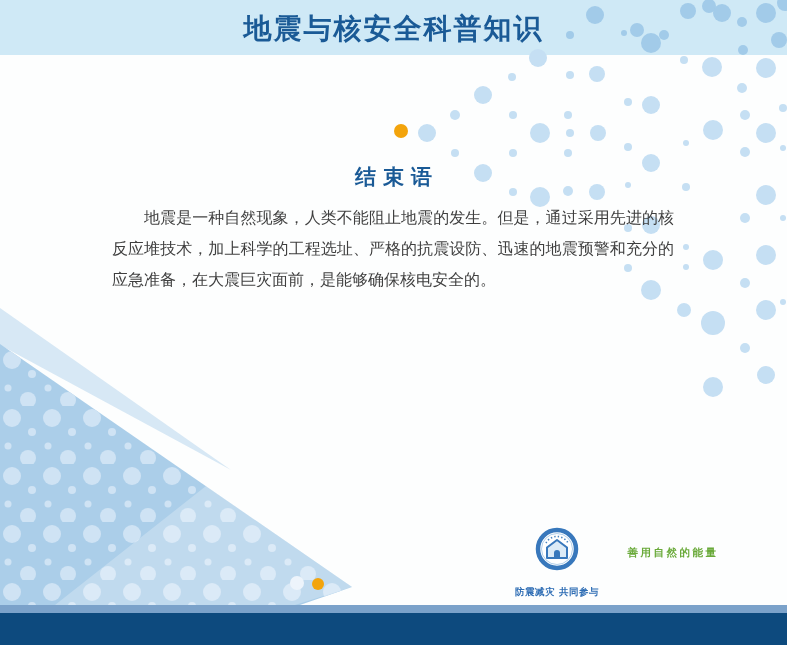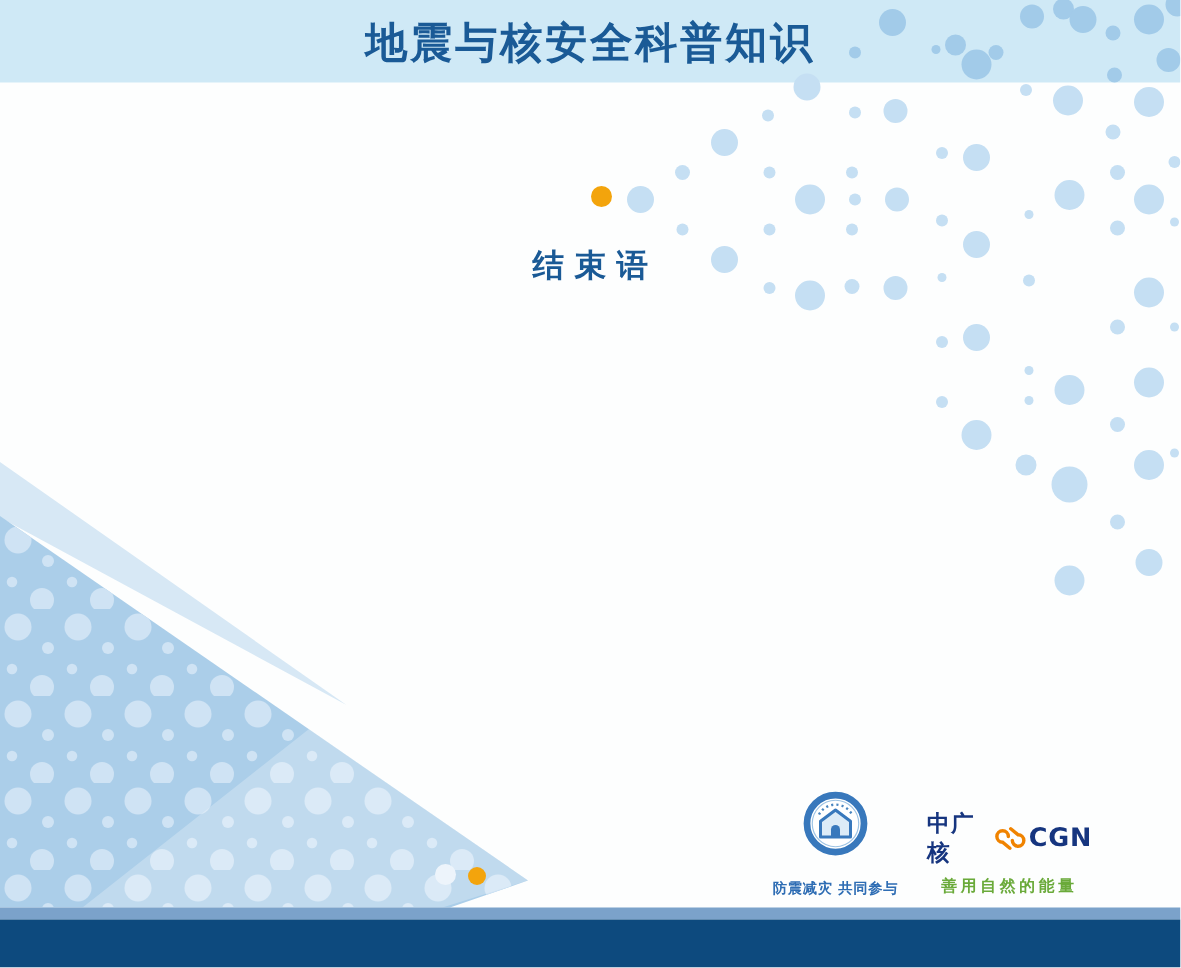--- a/index.html
+++ b/index.html
@@ -138,43 +138,36 @@
     <g style="fill:var(--accent-orange)">
       <circle cx="401" cy="131" r="7"></circle>
       <circle cx="318" cy="584" r="6"></circle>
     </g>
   </svg>
 
   <div class="page-title">地震与核安全科普知识</div>
 
   <div class="closing-heading">结束语</div>
 
+  <div class="closing-paragraph">地震是一种自然现象，人类不能阻止地震的发生。但是，通过采用先进的核反应堆技术，加上科学的工程选址、严格的抗震设防、迅速的地震预警和充分的应急准备，在大震巨灾面前，是能够确保核电安全的。</div>
 
   <div class="logos">
 
     <div class="cea">
       <svg width="44" height="44" viewBox="0 0 44 44">
         <circle cx="22" cy="22" r="19" fill="#ffffff" stroke="#3878bc" stroke-width="4.5"></circle>
         <circle cx="22" cy="22" r="15.5" fill="#ffffff" stroke="#9dc3e4" stroke-width="0.8"></circle>
         <path d="M11,16 A12.5,12.5 0 0 1 33,16" fill="none" stroke="#4a86c0" stroke-width="1.6" stroke-dasharray="1.4,2.1"></path>
         <path d="M22,13 L32,20.5 L32,31 L12,31 L12,20.5 Z" fill="#dcebf7" stroke="#3878bc" stroke-width="2" stroke-linejoin="round"></path>
         <path d="M19,31 v-5 a3,3 0 0 1 6,0 v5 z" fill="#3878bc"></path>
       </svg>
       <div class="cea-label">防震减灾 共同参与</div>
     </div>
 
     <div class="cgn">
-      <div class="cgn-row">
-        <span class="cgn-cn">中广核</span>
-        <svg width="26" height="20" viewBox="0 0 26 20">
-          <path d="M11.5,8.5 a4.3,4.3 0 1 0 -4.3,4.3 l5.5,4.5" fill="none" style="stroke:var(--cgn-orange)" stroke-width="2.6" stroke-linecap="round"></path>
-          <path d="M14.5,11.5 a4.3,4.3 0 1 0 4.3,-4.3 l-5.5,-4.5" fill="none" style="stroke:var(--cgn-orange)" stroke-width="2.6" stroke-linecap="round"></path>
-        </svg>
-        <span class="cgn-en">CGN</span>
-      </div>
       <div class="cgn-slogan">善用自然的能量</div>
     </div>
 
   </div>
 
   <div class="footer-strip"></div>
   <div class="footer-band"></div>
 
 </div>
 

